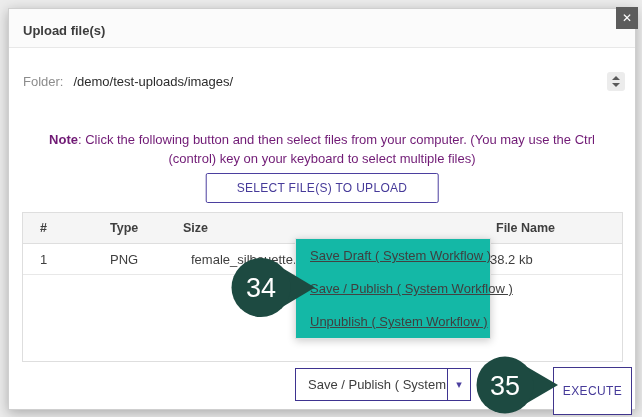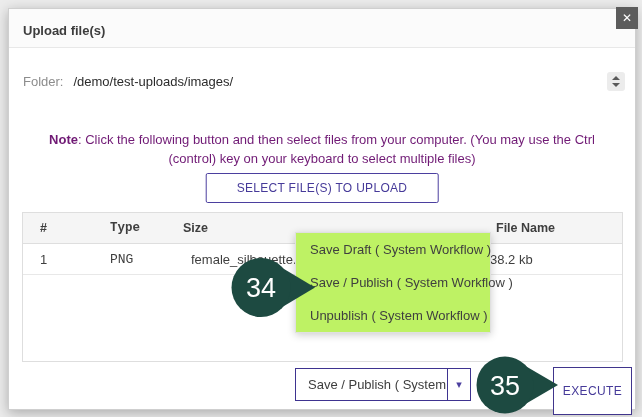--- a/index.html
+++ b/index.html
@@ -59,29 +59,30 @@
     position:absolute; left:13px; top:203px; width:601px; height:150px;
     border:1px solid #dedede; background:#fff;
   }
   .t-row {
     display:grid; grid-template-columns:70px 90px auto 140px;
     align-items:center; height:31px;
   }
   .t-head { background:#f5f5f5; border-bottom:1px solid #dedede; font-weight:bold; font-size:12.5px; color:#3f3f3f; }
   .t-data { border-bottom:1px solid #e8e8e8; font-size:13px; color:#3f3f3f; }
   .t-head > div:nth-child(1), .t-data > div:nth-child(1) { padding-left:17px; }
-  .t-head > div:nth-child(2), .t-data > div:nth-child(2) { padding-left:17px;font-family:Liberation Mono, monospace; }
+  .t-head > div:nth-child(2), .t-data > div:nth-child(2) { padding-left:17px; }
   .t-head > div:nth-child(3) { padding-left:0; }
   .t-data > div:nth-child(3) { padding-left:8px; white-space:nowrap; overflow:hidden; }
   .t-head > div:nth-child(4) { padding-left:14px; }
   .t-data > div:nth-child(4) { padding-left:8px; }
   .wf-menu {
-    position:absolute; left:295px; top:232px; width:196px; z-index:20;
-    background:#bef264; border:1px solid #e0e0e0;
+    position:absolute; left:295px; top:238px; width:196px; z-index:20;
+    background:#14b8a6; border:1px solid #e0e0e0;
     box-shadow:0 2px 8px rgba(0,0,0,.2);
+    text-decoration:underline;
   }
   .wf-item {
     padding:9px 6px 9px 14px; font-size:13px; color:#3f3f3f;
     white-space:nowrap; cursor:pointer;
   }
   .wf-select {
     position:absolute; left:295px; top:368px; width:176px; height:33px;
     border:1px solid #3e3390; background:#fff; z-index:10; cursor:pointer;
   }
   .wf-select-value {

